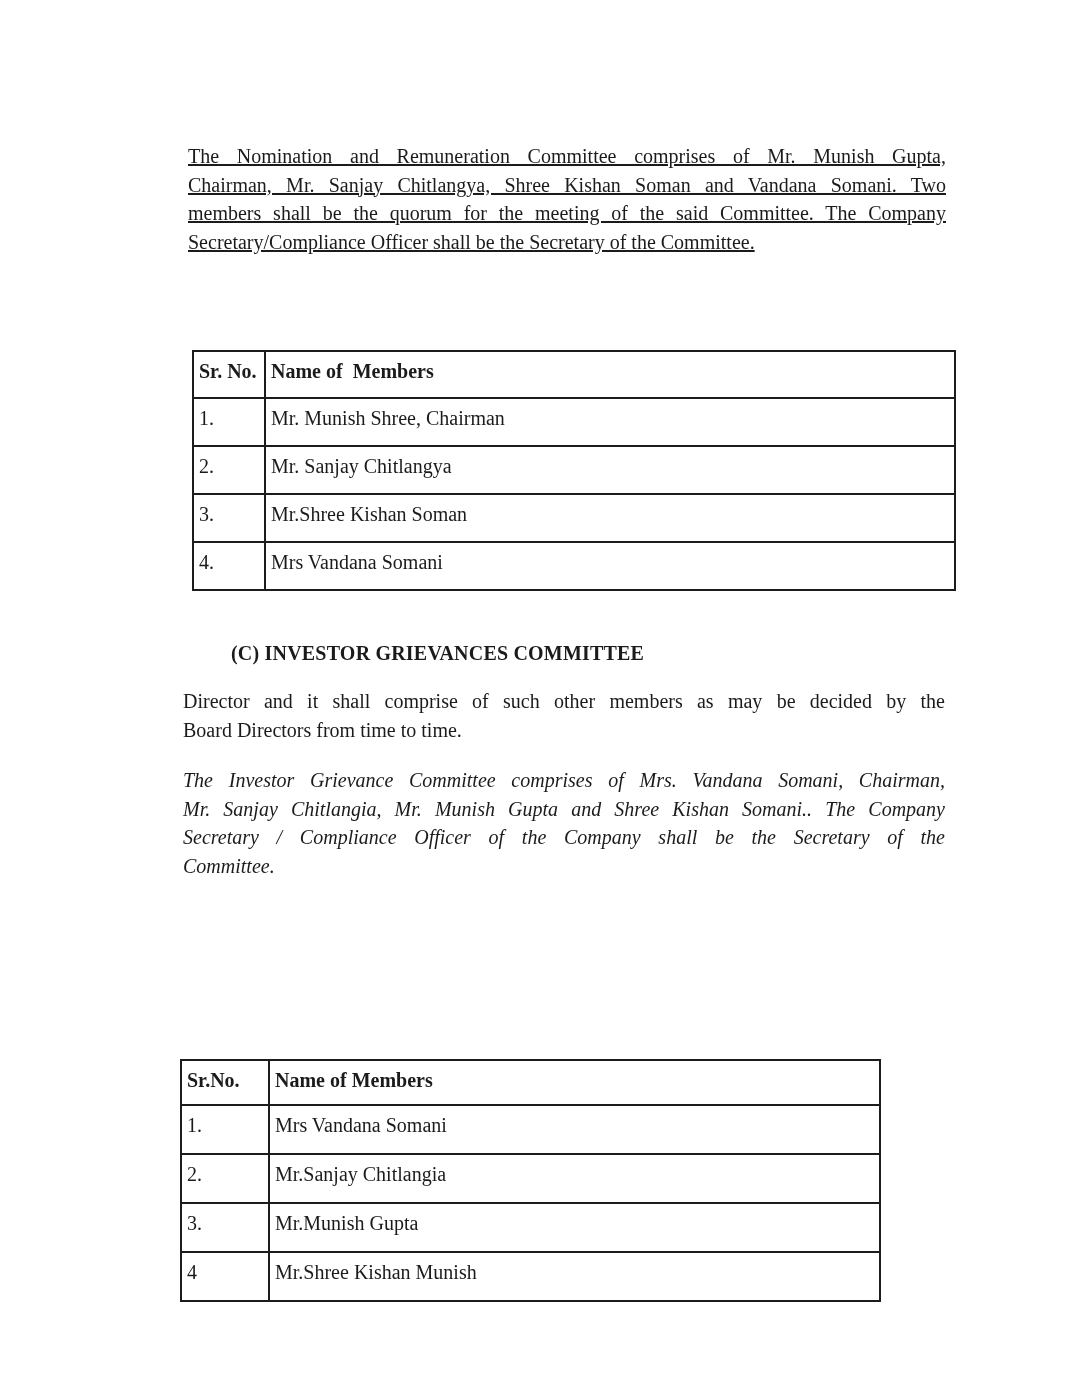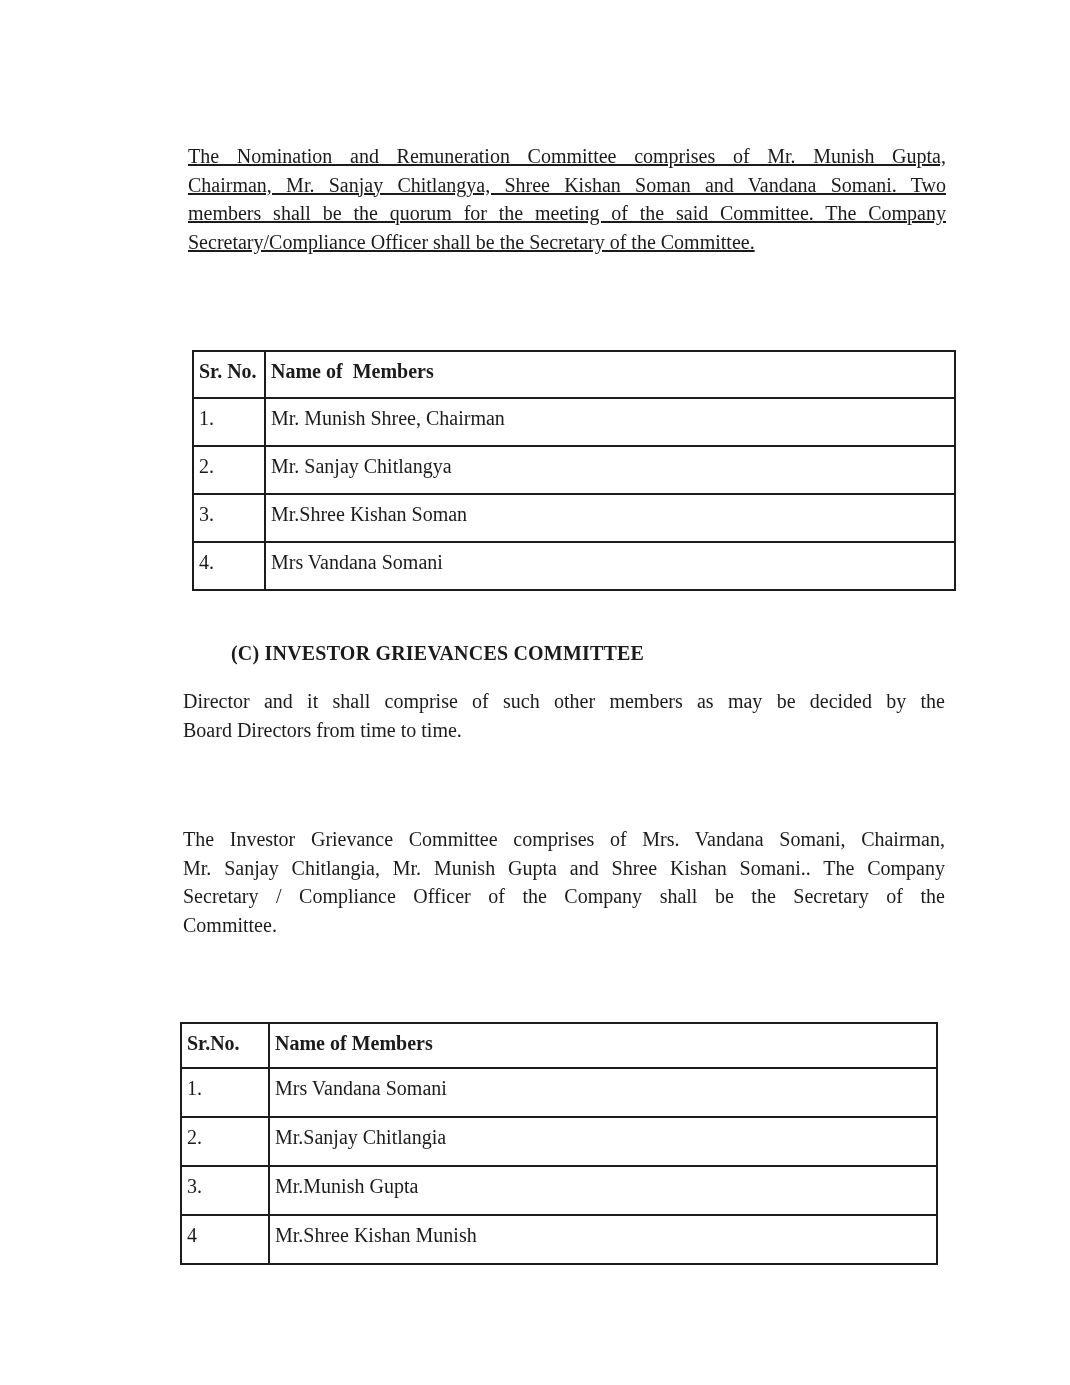--- a/index.html
+++ b/index.html
@@ -98,28 +98,28 @@
       </tbody>
   </table>
 
   <h2 class="heading" style="top:642px; left:183px;margin-left:48px;">(C) INVESTOR GRIEVANCES COMMITTEE</h2>
 
   <div class="para" style="top:687px; left:183px; width:762px;">
       <div class="pline">Director and it shall comprise of such other members as may be decided by the</div>
       <div class="pline last">Board Directors from time to time.</div>
     </div>
 
-  <div class="para" style="top:825px; left:183px; width:762px;">
+  <div class="para" style="top:766px; left:183px; width:762px;font-style:italic;">
       <div class="pline">The Investor Grievance Committee comprises of Mrs. Vandana Somani, Chairman,</div>
       <div class="pline">Mr. Sanjay Chitlangia, Mr. Munish Gupta and Shree Kishan Somani.. The Company</div>
       <div class="pline">Secretary / Compliance Officer of the Company shall be the Secretary of the</div>
       <div class="pline last">Committee.</div>
     </div>
 
-  <table class="members-table" style="top:1022px; left:180px; width:758px;">
+  <table class="members-table" style="top:1059px; left:180px; width:701px;">
     <colgroup>
       <col style="width:88px">
       <col>
     </colgroup>
     <thead>
       <tr style="height:45px;">
         <th>Sr.No.</th>
         <th>Name of Members</th>
       </tr>
     </thead>

